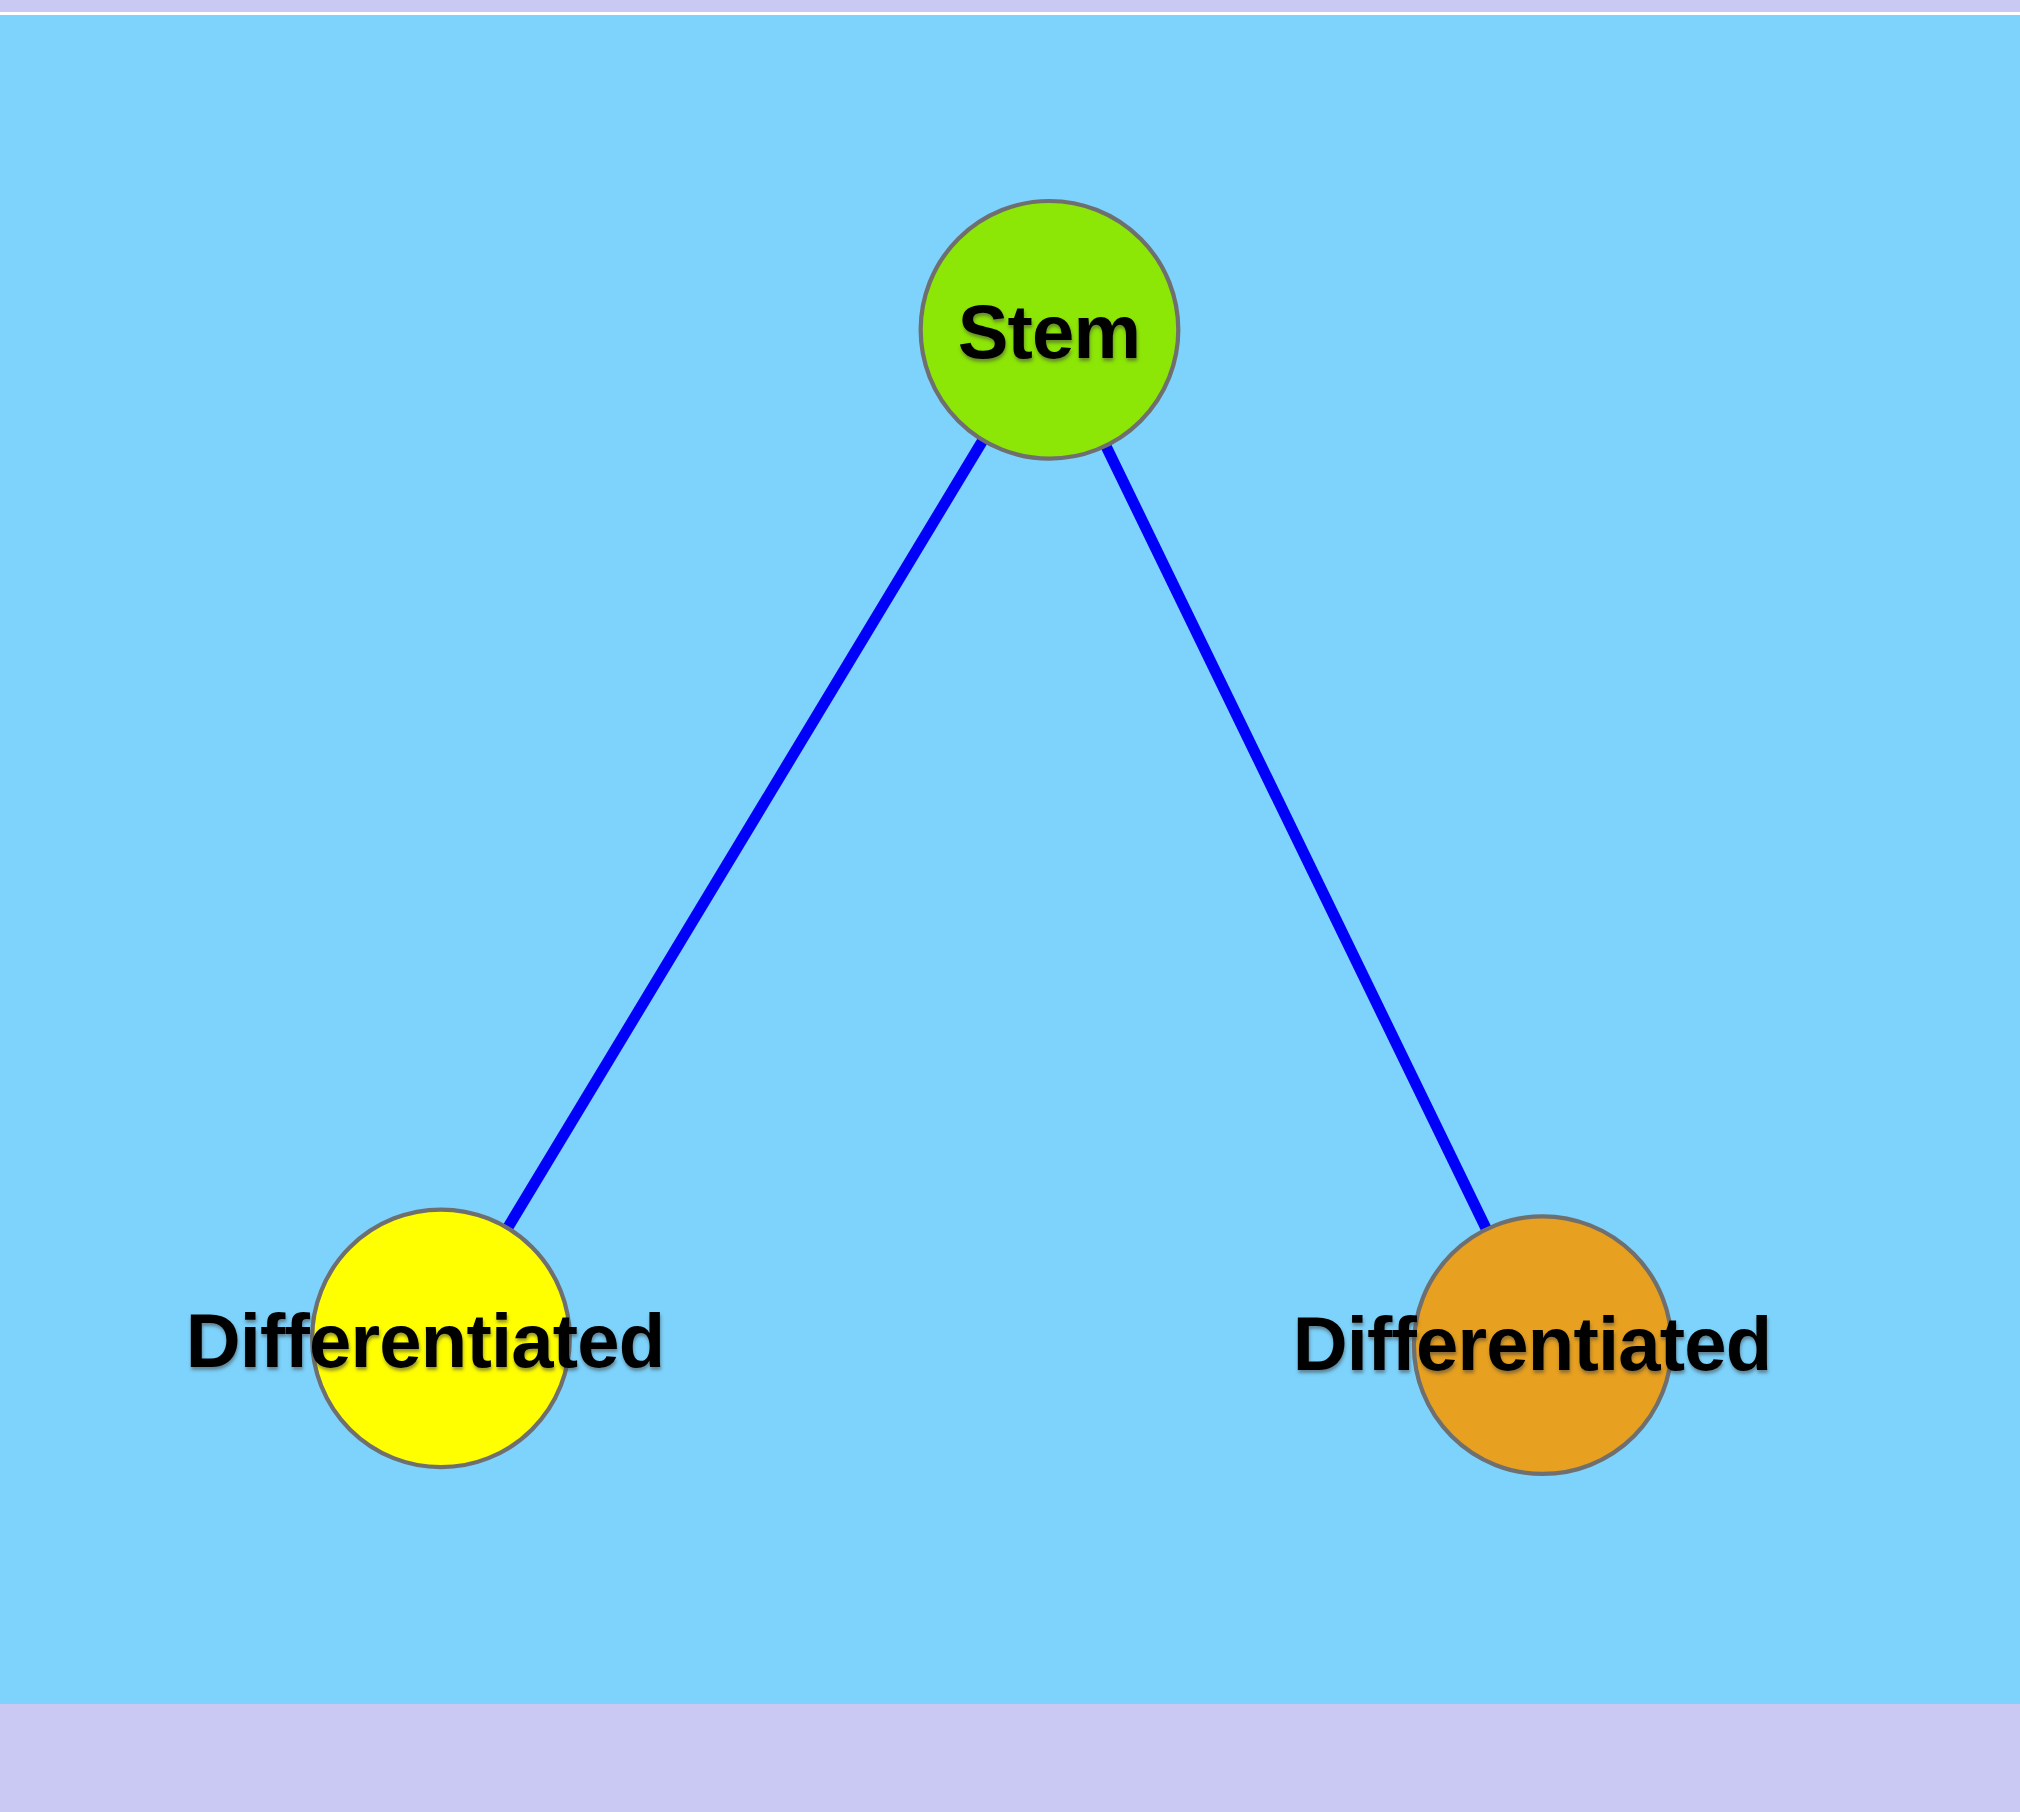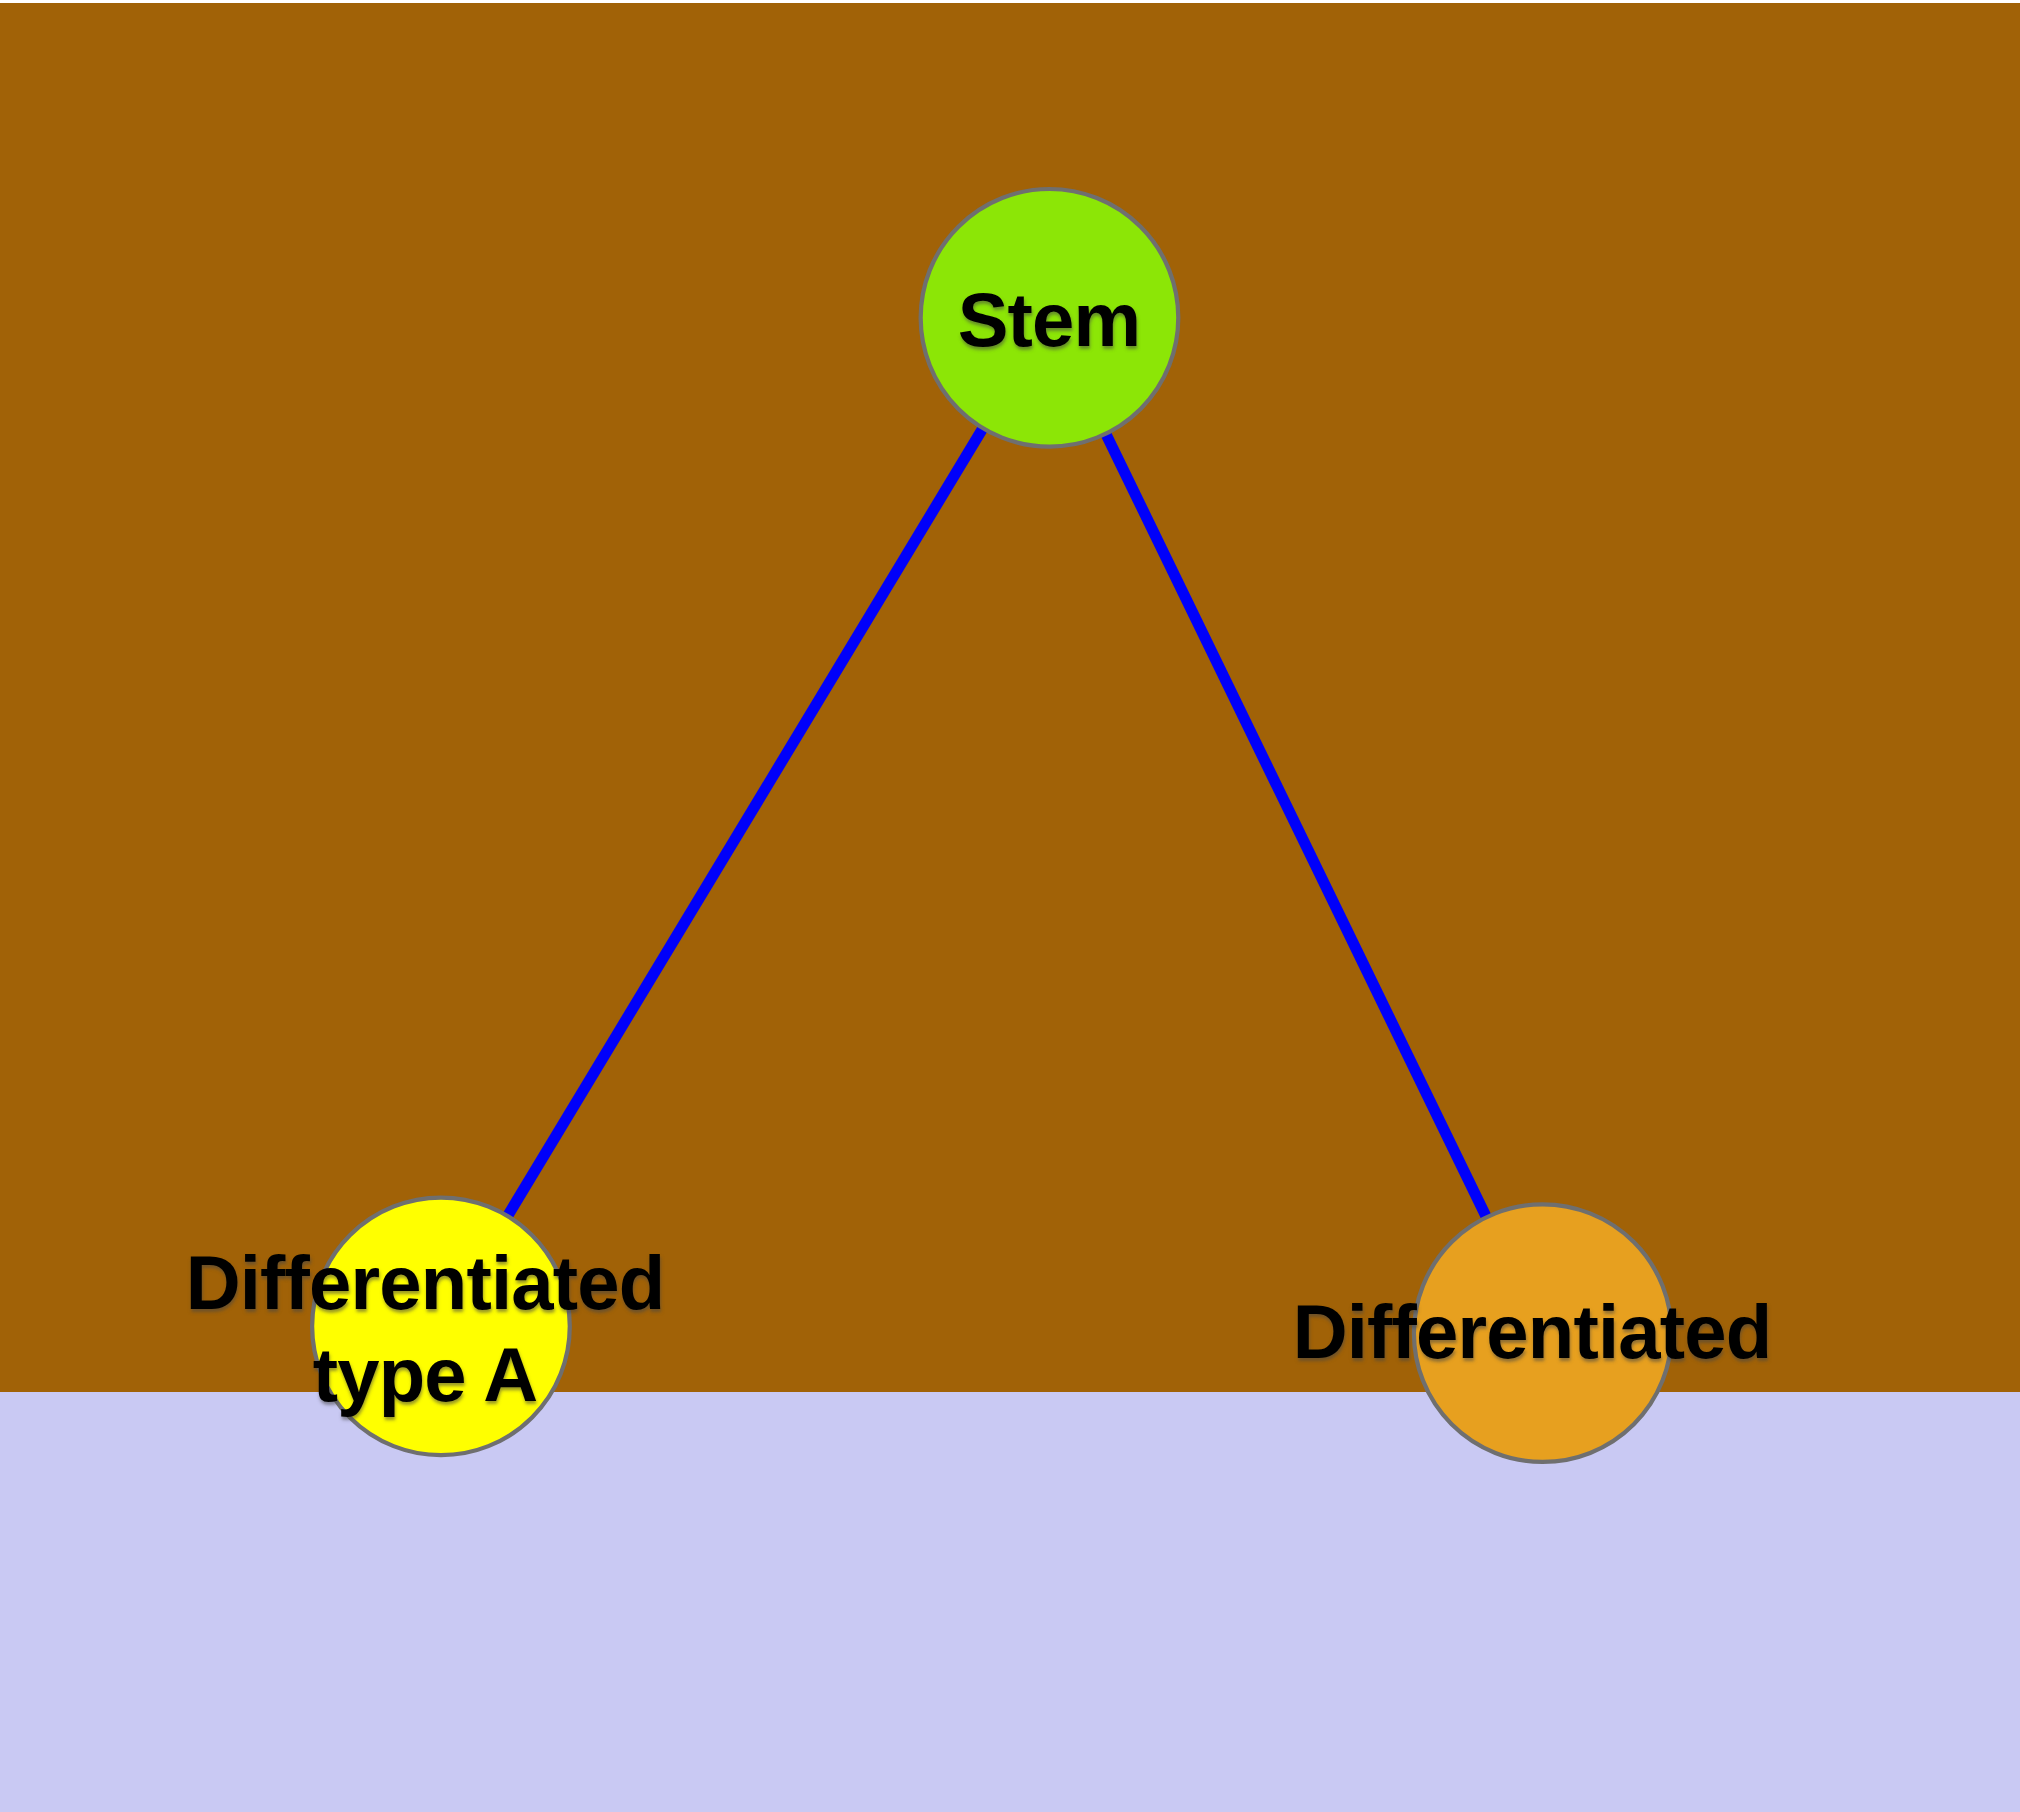--- a/index.html
+++ b/index.html
@@ -9,22 +9,23 @@
   body {
     width: 2021px;
     height: 1812px;
     background: #c9c9f3;
     overflow: hidden;
     font-family: "Liberation Sans", sans-serif;
   }
   .canvas {
     position: relative;
     width: 2021px;
-    height: 1392px;
-    background: #a16207;
+    height: 1692px;
+    background: #7dd3fc;
+    margin-top: 12px;
   }
   .top-strip {
     position: absolute;
     top: 0;
     left: 0;
     width: 100%;
     height: 2.5px;
     background: #ffffff;
   }
   .graph {
@@ -78,21 +79,20 @@
 
     <circle class="node" cx="1820" cy="1573" r="152" fill="#e7a01f"></circle>
   </svg>
 
   <div class="node-label" style="left:1049px; top:320px;">
     <span class="line">Stem</span>
   </div>
 
   <div class="node-label" style="left:425px; top:1329px;">
     <span class="line">Differentiated</span>
-    <span class="line">type A</span>
   </div>
 
   <div class="node-label" style="left:1532px; top:1332px;">
     <span class="line">Differentiated</span>
   </div>
 
 </div>
 
 
 </body></html>

